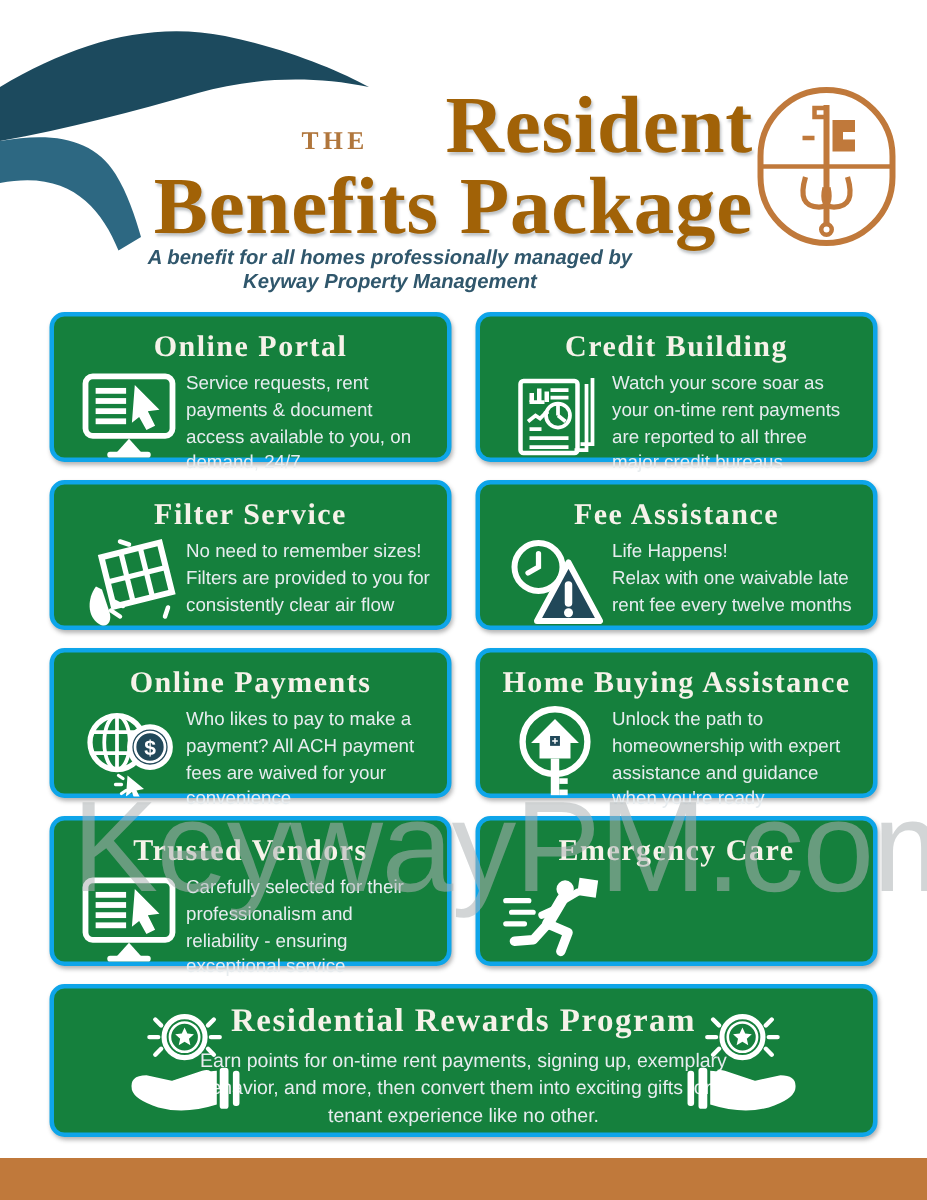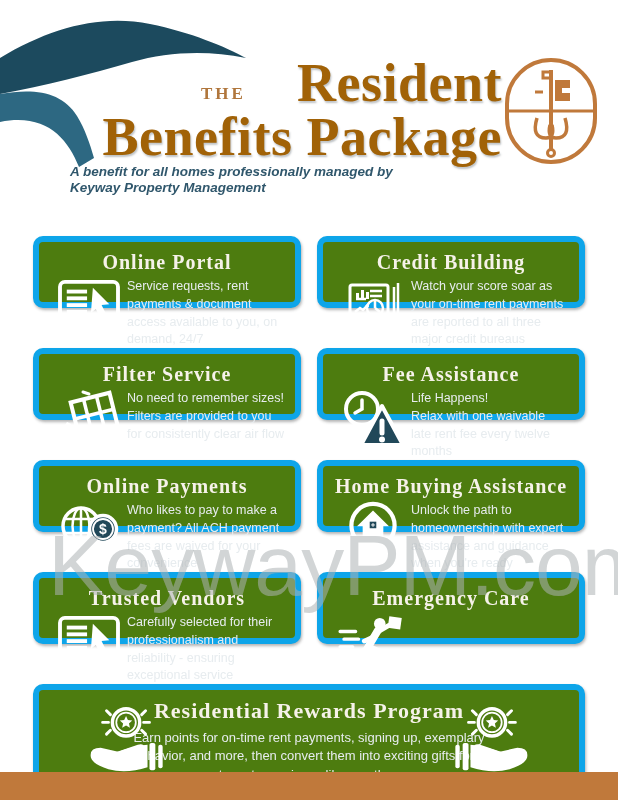--- a/index.html
+++ b/index.html
@@ -9,29 +9,29 @@
   
   .swoosh{position:absolute;left:0;top:0;width:252px;height:190px;}
 
   
   .the-label{position:absolute;left:201px;top:84px;font-family:"Liberation Serif",serif;
              font-weight:bold;font-size:17px;letter-spacing:3px;color:#b0763c;}
   .main-title{position:absolute;top:56px;right:116px;text-align:right;
               font-family:"Liberation Serif",serif;font-weight:bold;font-size:54px;
               line-height:1.0;color:#a16207;letter-spacing:.5px;
               text-shadow:1px 2px 2px rgba(70,80,90,.35);}
-  .subtitle{position:absolute;left:70px;top:164px;width:380px;text-align:left;
+  .subtitle{position:absolute;left:70px;top:164px;width:380px;text-align:center;
             font-style:italic;font-weight:600;font-size:13.5px;line-height:1.18;color:#30576c;}
   .logo{position:absolute;left:503px;top:56px;width:96px;height:110px;}
 
   
   .grid{position:absolute;left:33px;top:208px;width:552px;display:grid;
         grid-template-columns:268px 268px;column-gap:16px;row-gap:12px;grid-auto-rows:100px;}
-  .card{position:relative;background:#4d7c0f;border:6px solid #0ea5e9;border-radius:10px;
-        box-shadow:1px 2px 3px rgba(40,40,40,.35);margin-top:28px;}
+  .card{position:relative;background:#15803d;border:3px solid #0ea5e9;border-radius:10px;
+        box-shadow:1px 2px 3px rgba(40,40,40,.35);}
   .card-title{margin:9px 6px 0;text-align:center;font-family:"Liberation Serif",serif;
               font-weight:bold;font-size:20px;letter-spacing:1px;color:#f6f2e9;}
   .card-icon{position:absolute;left:14px;top:36px;width:72px;height:60px;
              display:flex;align-items:center;justify-content:center;}
   .card-body{position:absolute;left:88px;right:11px;top:36px;margin:0;text-align:left;
              font-size:12.5px;line-height:1.42;color:#e7ecef;white-space:pre-line;}
 
   
   .banner{grid-column:1 / 3;height:96px;}
   .banner .card-title{font-size:22px;margin-top:8px;}

